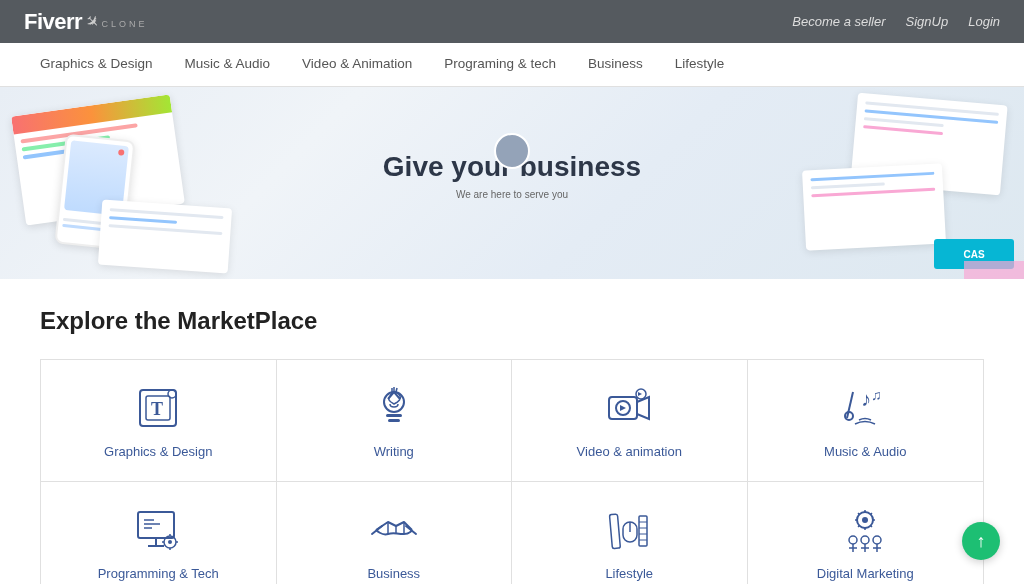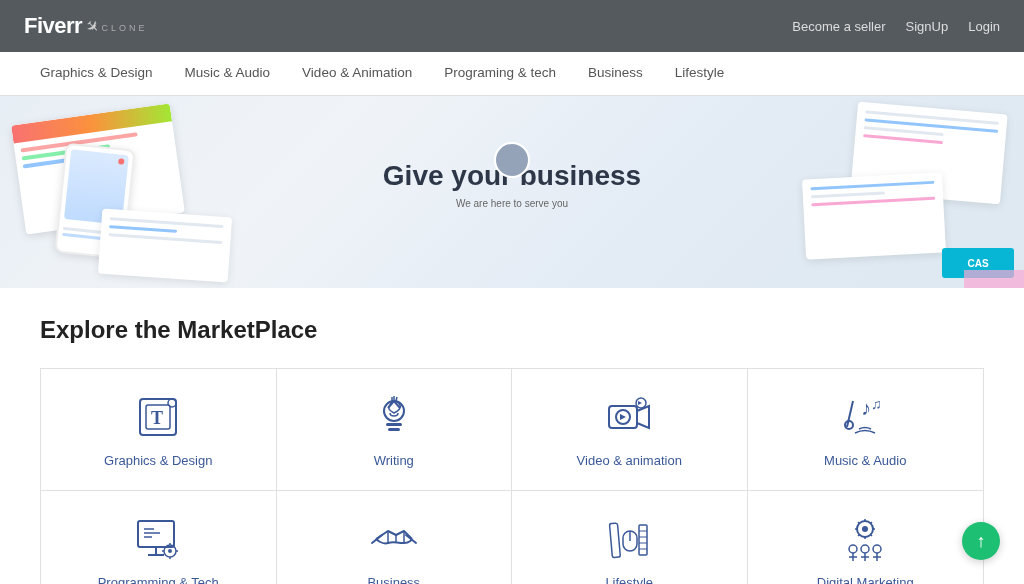--- a/index.html
+++ b/index.html
@@ -5,21 +5,21 @@
     * { box-sizing: border-box; margin: 0; padding: 0; }
     body { font-family: 'Segoe UI', Arial, sans-serif; background: #fff; color: #333; font-size: 14px; }
 
     
     .header {
       background: #555a5f;
       display: flex;
       align-items: center;
       justify-content: space-between;
       padding: 0 24px;
-      height: 52px;
+      height: 43px;
     }
     .logo {
       display: flex;
       align-items: center;
       gap: 0;
     }
     .logo-text {
       color: #fff;
       font-size: 22px;
       font-weight: 700;
@@ -38,20 +38,21 @@
     .logo-icon {
       margin-left: 4px;
       color: #ccc;
       font-size: 16px;
       transform: rotate(45deg);
       display: inline-block;
     }
     .header-links {
       display: flex;
       gap: 20px;
+      font-style: italic;
     }
     .header-links a {
       color: #ddd;
       text-decoration: none;
       font-size: 13px;
     }
 
     
     .nav {
       display: flex;
@@ -169,21 +170,21 @@
       background: #e2e8f0;
       margin-bottom: 5px;
     }
     .card-line.blue { background: #93c5fd; }
     .card-line.pink { background: #f9a8d4; }
     .card-line.short { width: 60%; }
     .card-tr3 {
       position: absolute;
       right: 10px;
       bottom: 10px;
-      width: 72px;
+      width: 80px;
       height: 30px;
       background: #06b6d4;
       border-radius: 3px;
       display: flex; align-items: center; justify-content: center;
       font-size: 10px; color: #fff; font-weight: 600;
     }
     
     .hero-content {
       position: relative;
       z-index: 10;

